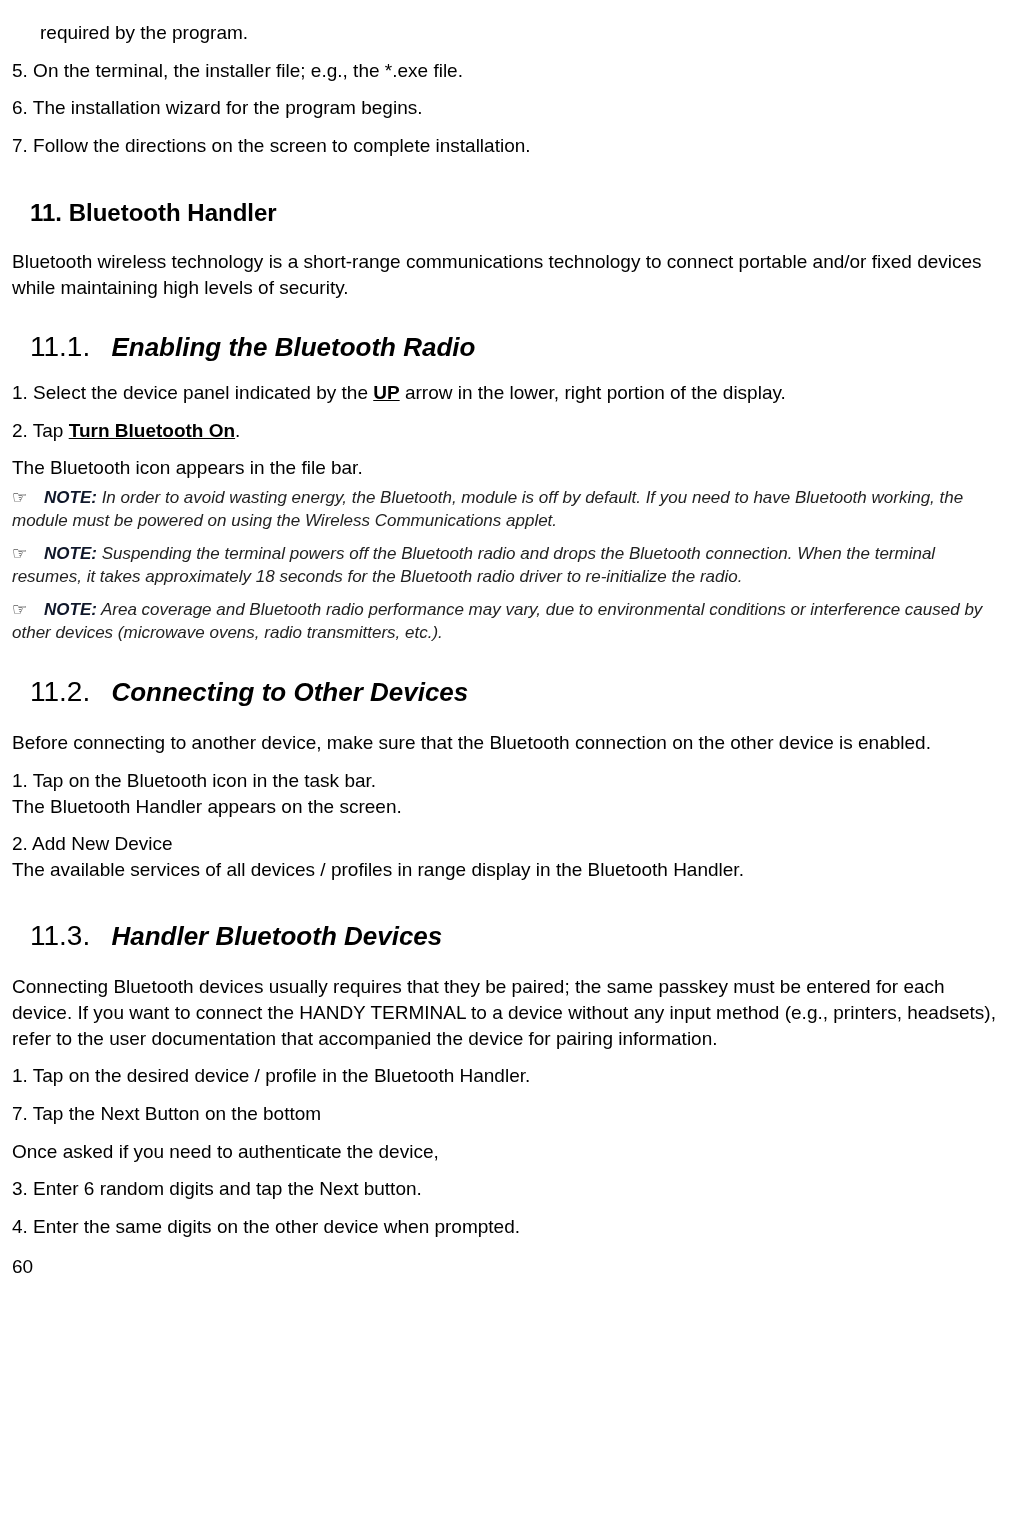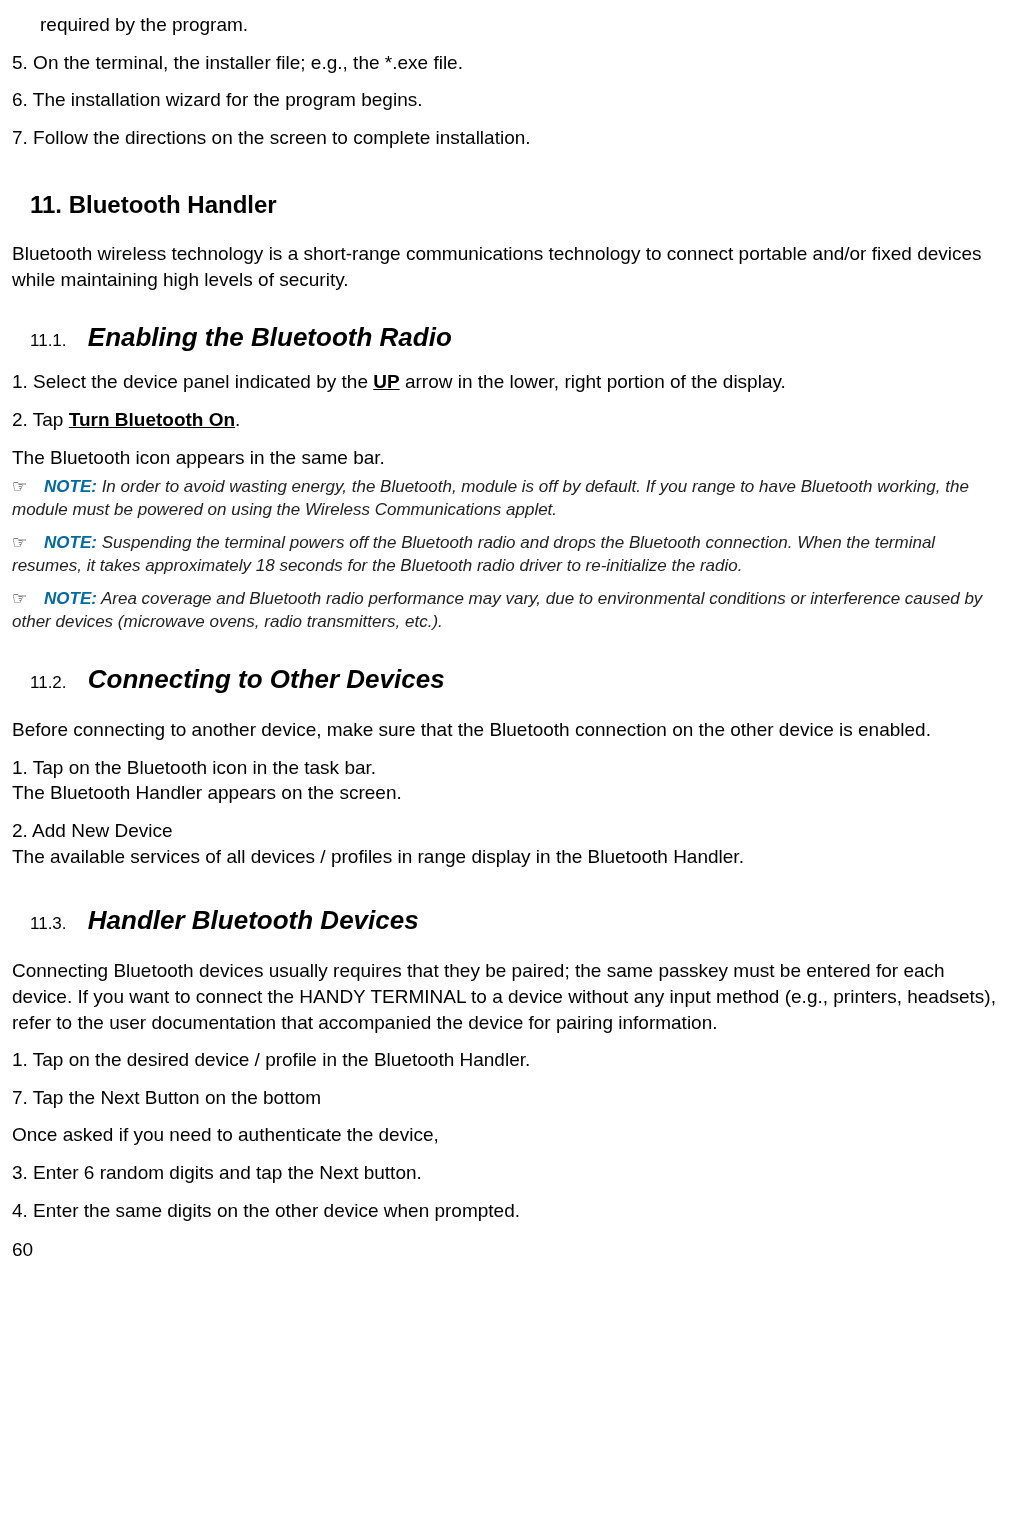--- a/index.html
+++ b/index.html
@@ -5,44 +5,44 @@
   body {
     font-family: "Segoe UI", Tahoma, Verdana, Arial, sans-serif;
     font-size: 19px;
     color: #000;
     margin: 0;
     padding: 8px 12px 20px 12px;
     width: 1018px;
     box-sizing: border-box;
     line-height: 1.35;
   }
-  .para { margin: 4px 0 12px 0; }
+  .para { margin: 12px 0 12px 0; }
   .indent-small { padding-left: 28px; }
   .h1 {
     font-weight: 700;
     font-size: 24px;
     margin: 38px 0 20px 18px;
   }
   .h2 {
     font-weight: 700;
     font-style: italic;
     font-size: 26px;
     margin: 28px 0 14px 18px;
   }
-  .h2 .num { font-style: normal; font-size: 17px; font-weight: 400; margin-right: 14px; }
+  .h2 .num { font-style: normal; font-size: 28px; font-weight: 400; margin-right: 14px; }
   .bold { font-weight: 700; text-decoration: underline; }
   .note {
     margin: 6px 0 10px 0;
     font-style: italic;
     font-size: 17px;
     color: #222;
   }
   .note-first { display:inline; }
   .note-label {
-    color: #0369a1;
+    color: #0f172a;
     font-weight: 700;
     font-style: italic;
   }
   .hand-icon {
     display:inline-block;
     width: 28px;
     vertical-align: top;
     margin-right: 4px;
     color:#000;
     font-style: normal;
@@ -67,25 +67,25 @@
 </div>
 
 <div class="para">
   <span>1. Select the device panel indicated by the </span><span class="bold">UP</span><span> arrow in the lower, right portion of the display.</span>
 </div>
 
 <div class="para">
   <span>2. Tap </span><span class="bold">Turn Bluetooth On</span><span>.</span>
 </div>
 
-<div class="para" style="margin-bottom:2px;">The Bluetooth icon appears in the same bar.</div>
+<div class="para" style="margin-bottom:2px;">The Bluetooth icon appears in the file bar.</div>
 
 <div class="note">
   <span class="hand-icon">☞</span><span class="note-label">NOTE:</span>
-  <span class="note-first">In order to avoid wasting energy, the Bluetooth, module is off by default. If you range to have Bluetooth working, the module must be powered on using the Wireless Communications applet.</span>
+  <span class="note-first">In order to avoid wasting energy, the Bluetooth, module is off by default. If you need to have Bluetooth working, the module must be powered on using the Wireless Communications applet.</span>
 </div>
 
 <div class="note">
   <span class="hand-icon">☞</span><span class="note-label">NOTE:</span>
   <span class="note-first">Suspending the terminal powers off the Bluetooth radio and drops the Bluetooth connection. When the terminal resumes, it takes approximately 18 seconds for the Bluetooth radio driver to re-initialize the radio.</span>
 </div>
 
 <div class="note">
   <span class="hand-icon">☞</span><span class="note-label">NOTE:</span>
   <span class="note-first">Area coverage and Bluetooth radio performance may vary, due to environmental conditions or interference caused by other devices (microwave ovens, radio transmitters, etc.).</span>

